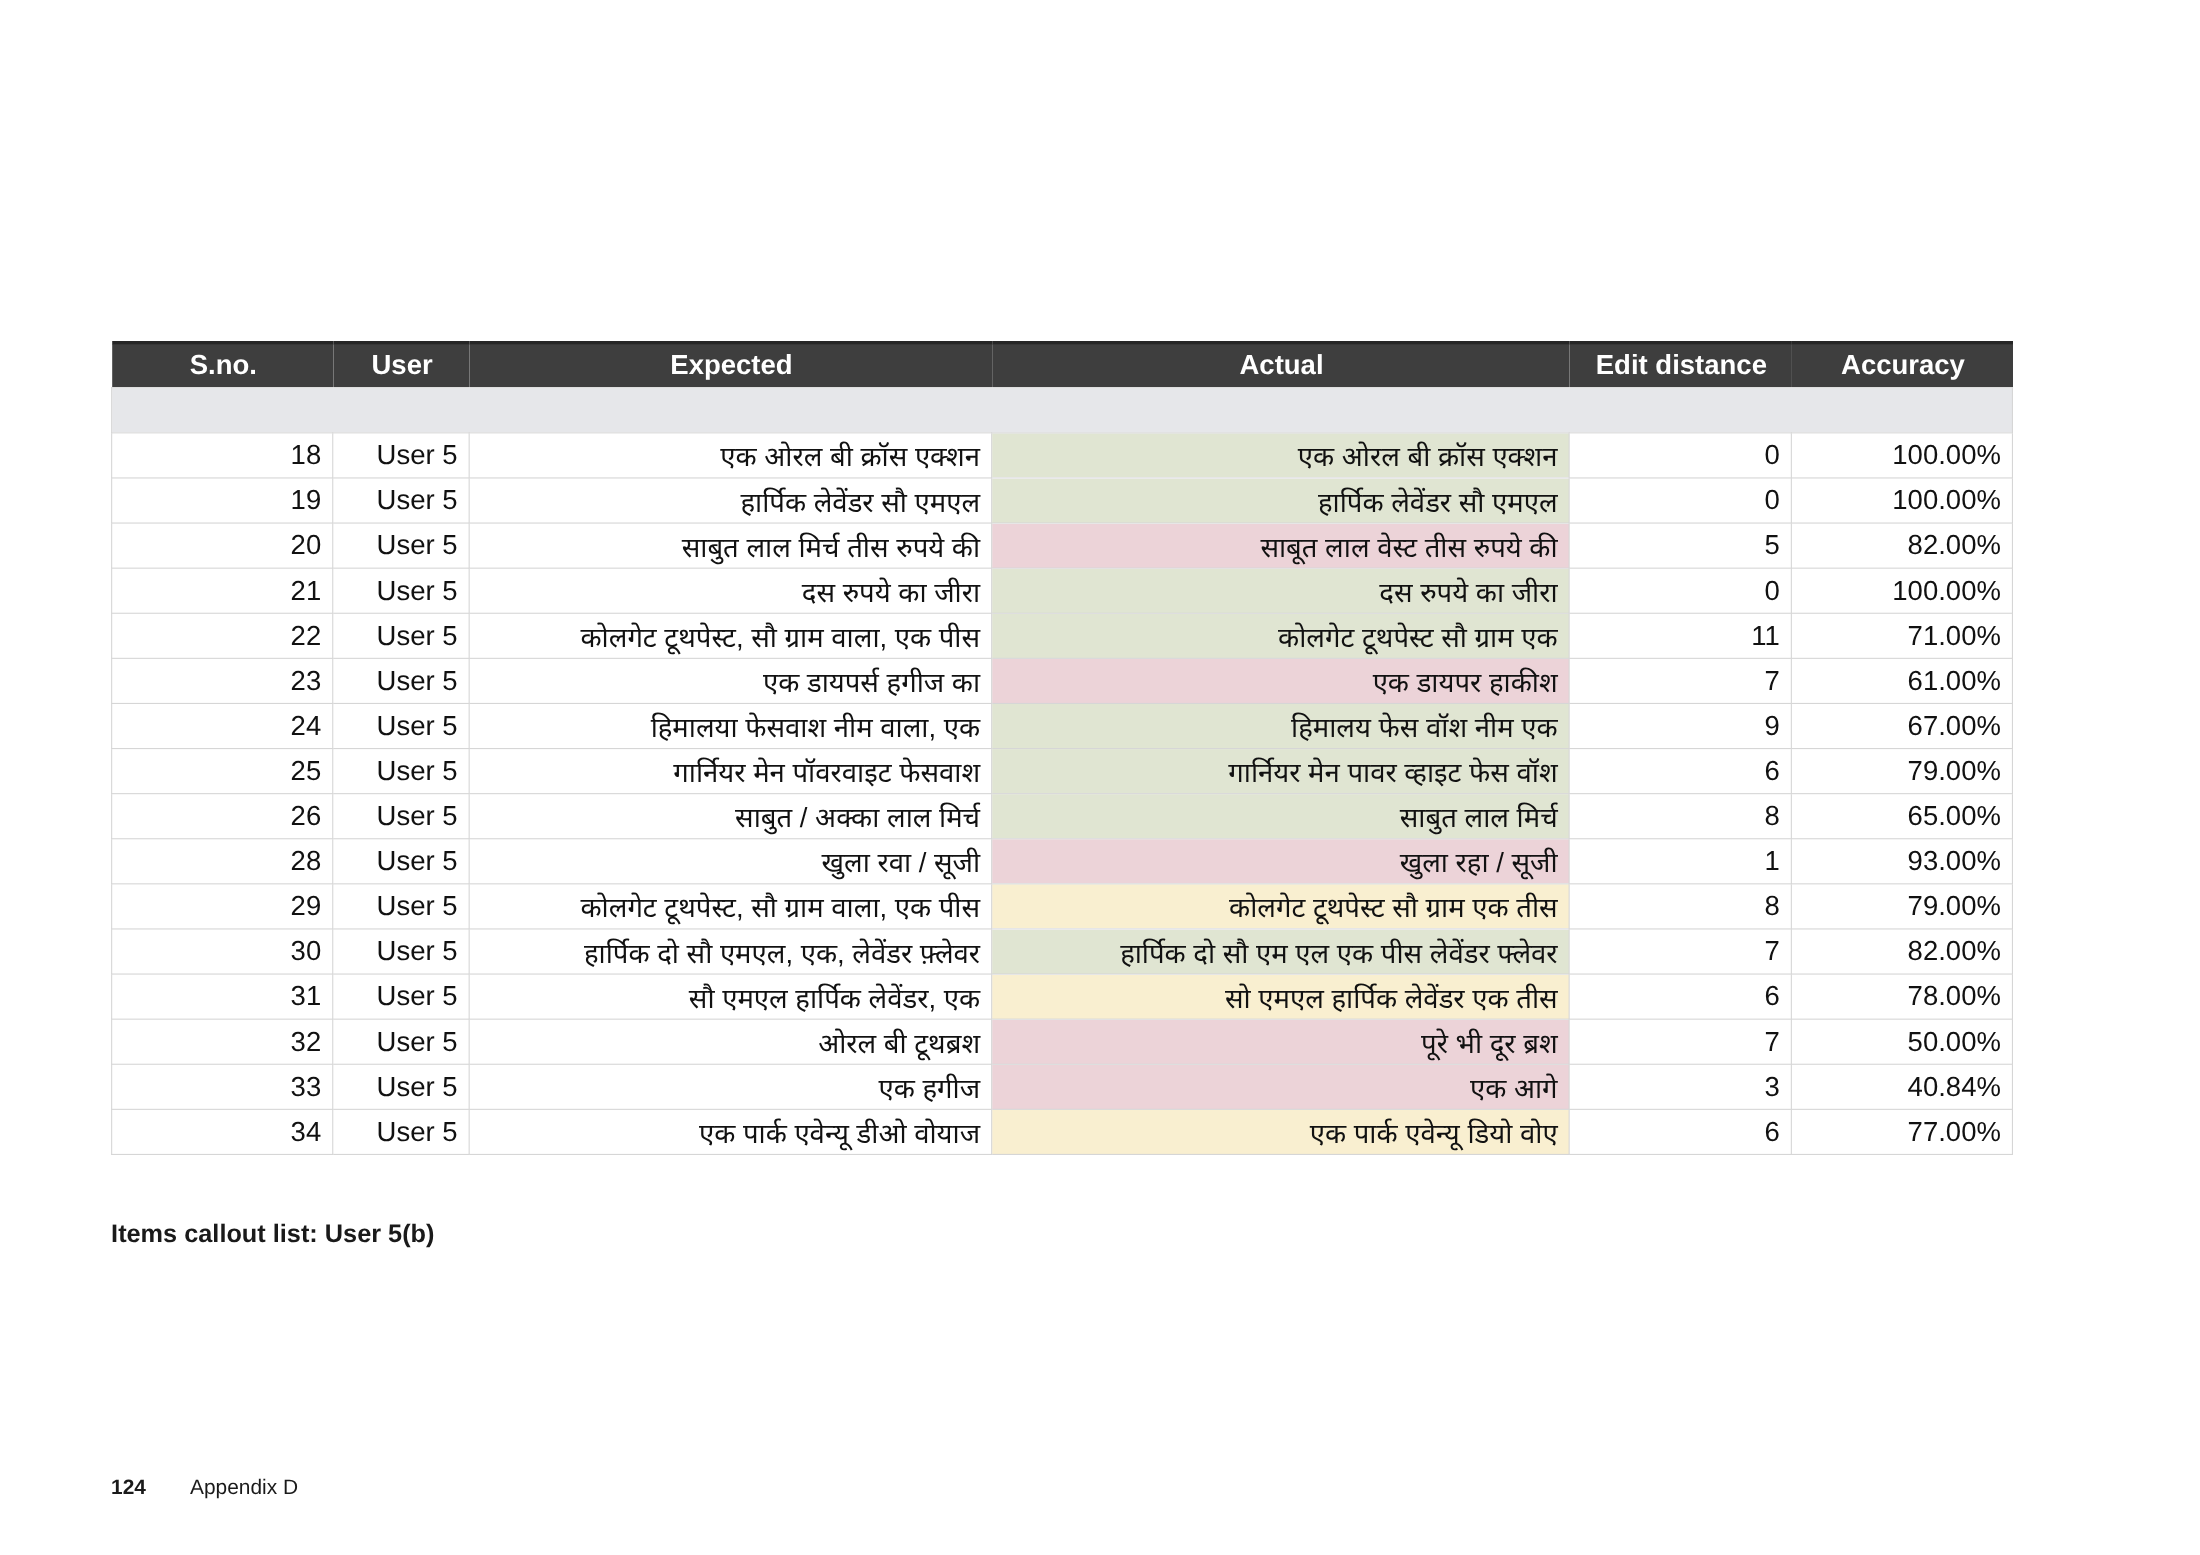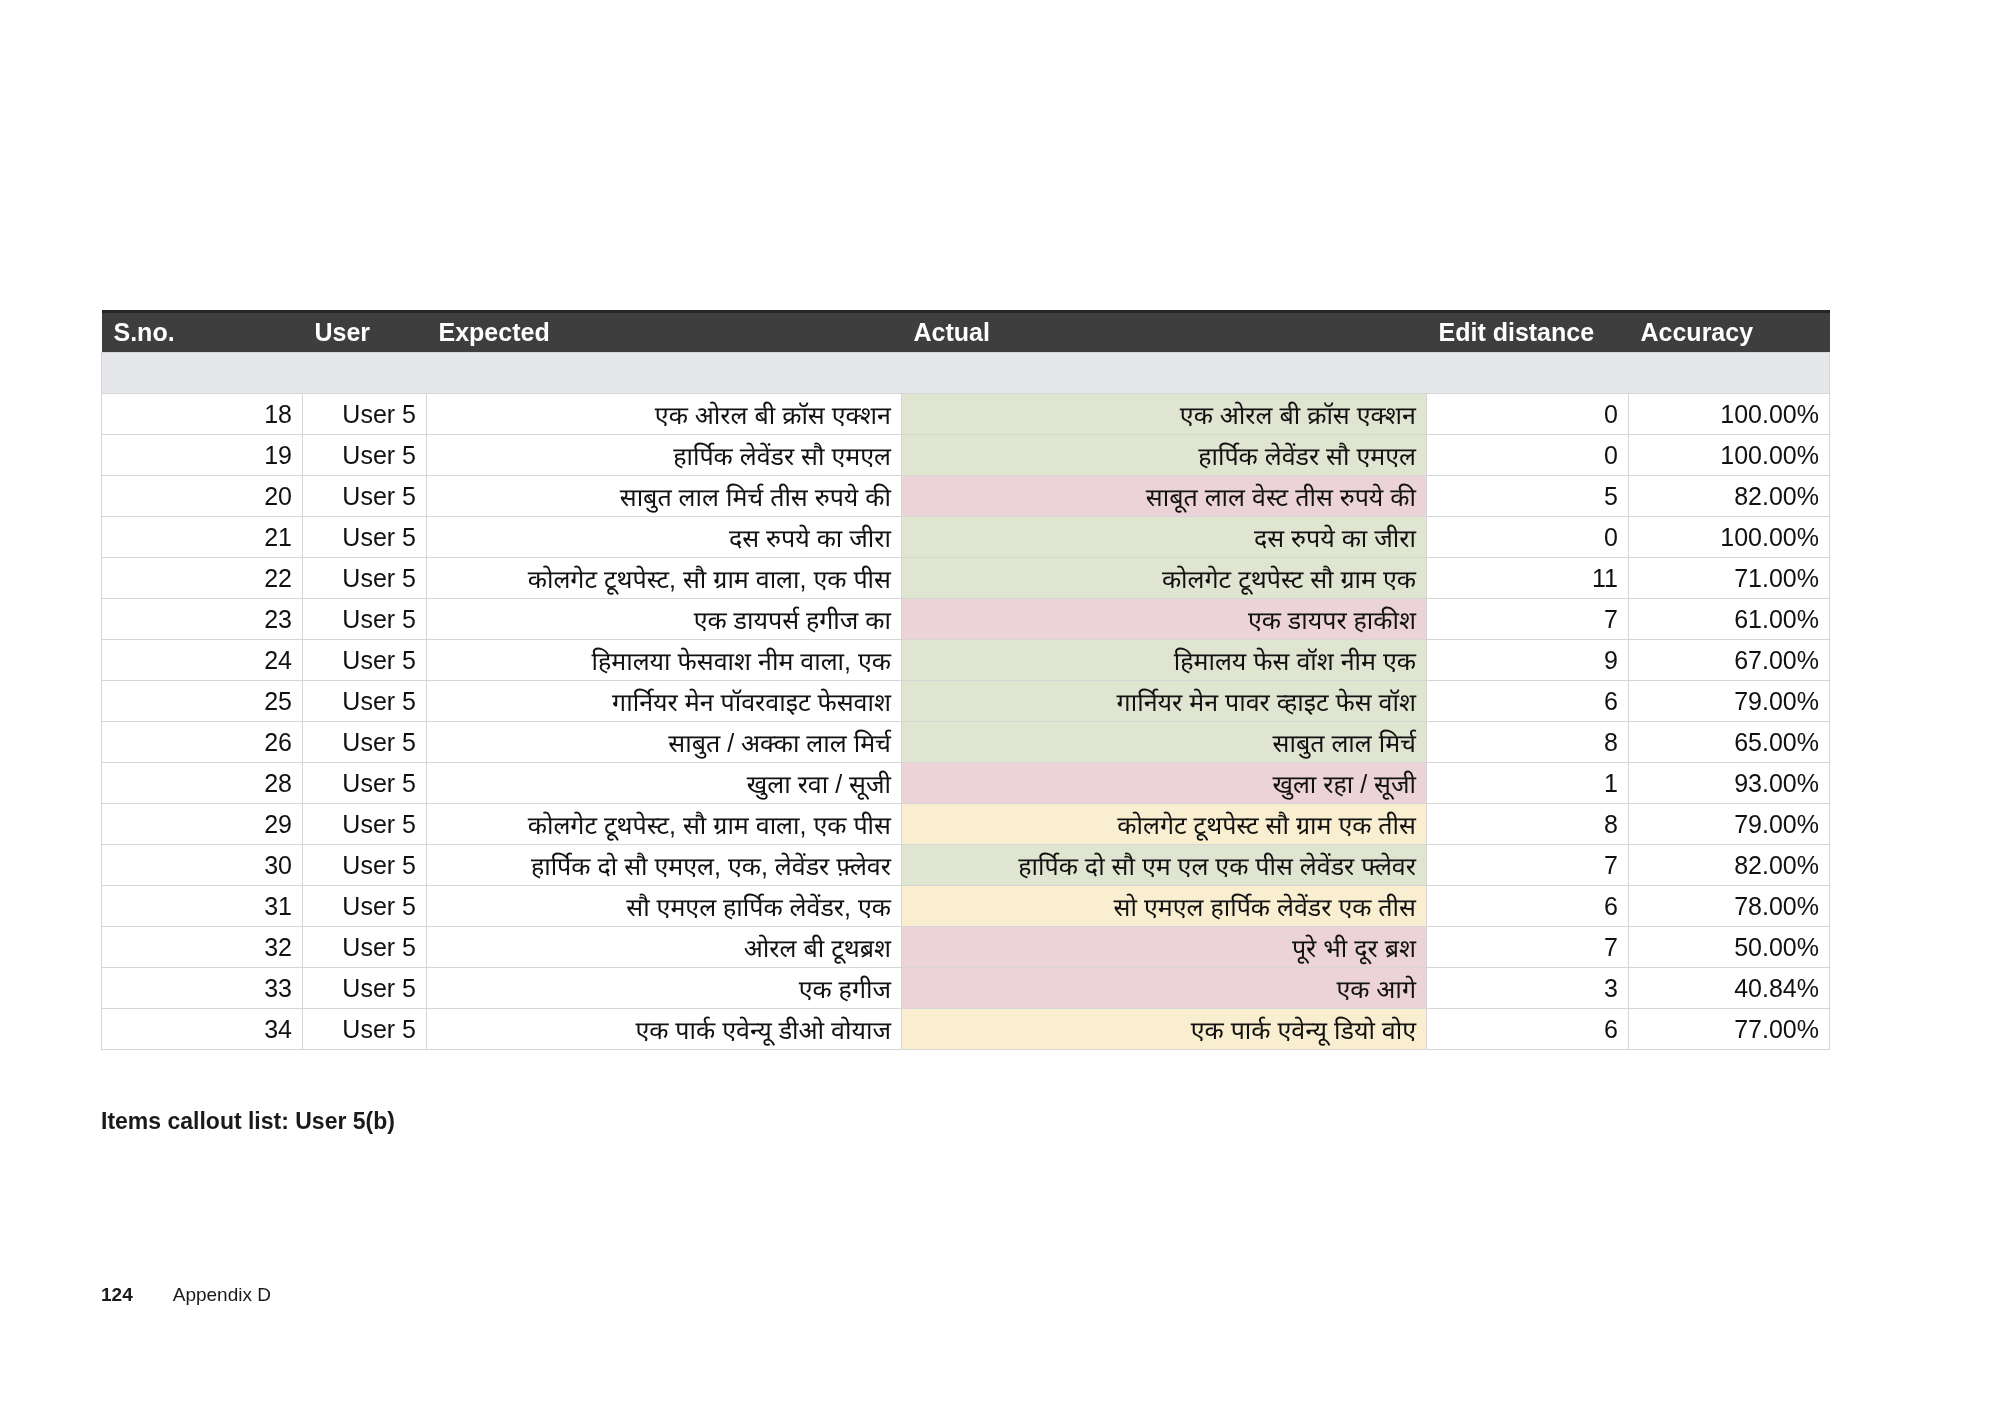--- a/index.html
+++ b/index.html
@@ -7,21 +7,21 @@
     width:2000px;height:1414px;background:#ffffff;position:relative;
     font-family:"Liberation Sans","DejaVu Sans",sans-serif;color:#111;
     overflow:hidden;
   }
   table.results{
     position:absolute;left:101px;top:310px;width:1728px;
     border-collapse:collapse;table-layout:fixed;
   }
   table.results th{
     background:var(--header-bg);color:var(--header-text);
-    font-size:25px;font-weight:bold;text-align:left;
+    font-size:25px;font-weight:bold;text-align:center;
     padding:0 10px 0 12px;height:39px;
     border-top:3px solid var(--header-top-border);
     white-space:nowrap;overflow:hidden;
   }
   tr.gap td{
     height:8px;padding:0;background:var(--strip);
     border-left:1px solid var(--border);border-right:1px solid var(--border);
   }
   table.results td{
     font-size:25px;height:40px;padding:0 10px;
@@ -33,21 +33,21 @@
   td.expected{padding-left:12px;}
   td.actual{padding-left:12px;}
   td.hl-green{background:var(--green);}
   td.hl-pink{background:var(--pink);}
   td.hl-yellow{background:var(--yellow);}
   .caption{
     position:absolute;left:101px;top:1108px;width:1728px;
     text-align:left;font-size:23px;font-weight:bold;color:#1a1a1a;
   }
   .footer{
-    position:absolute;left:101px;top:1284px;
+    position:absolute;left:101px;top:1342px;
     display:flex;align-items:baseline;gap:40px;font-size:19px;color:#1a1a1a;
   }
   .footer .pagenum{font-weight:bold;}
 </style>
 </head>
 <body style="--header-bg: #3e3e3e; --header-text: #ffffff; --header-top-border: #262626; --border: #d6d6d6; --strip: #e6e7ea; --green: #e0e5d2; --pink: #ecd3d8; --yellow: #f9efd0;">
 
 <table class="results">
   <colgroup>
     <col style="width:201px">

